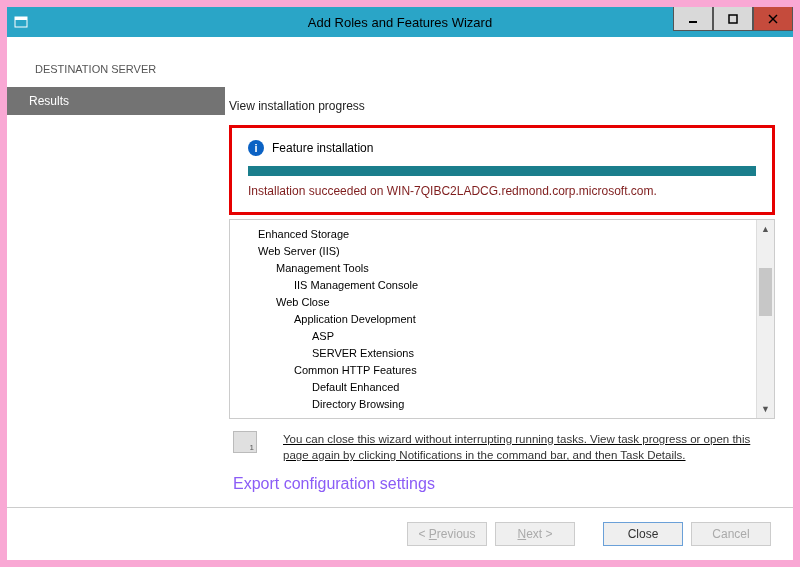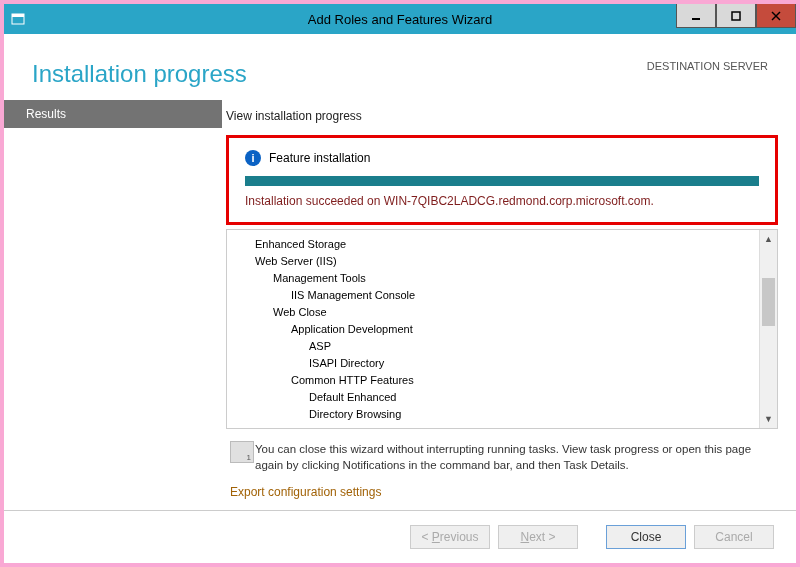--- a/index.html
+++ b/index.html
@@ -1,17 +1,17 @@
 <!DOCTYPE html>
 <html><head>
 <meta charset="utf-8">
 <style>
   * { box-sizing: border-box; margin: 0; padding: 0; font-family: "Segoe UI", Tahoma, sans-serif; }
   body { background: #555; width: 800px; height: 567px; overflow: hidden; }
-  .window { width: 800px; height: 567px; background: #fff; border: 4px solid #f9a8d4; position: relative; }
+  .window { width: 800px; height: 567px; background: #fff; border: 7px solid #f9a8d4; position: relative; }
   .titlebar { height: 30px; background: #2aa5c7; display: flex; align-items: center; position: relative; }
   .title-icon { width: 28px; height: 30px; display: flex; align-items: center; justify-content: center; }
   .title-text { position: absolute; left: 0; right: 0; text-align: center; color: #000; font-size: 13px; pointer-events: none; }
   .win-controls { position: absolute; right: 0; top: 0; display: flex; }
   .win-btn { width: 40px; height: 24px; border: 1px solid #555; border-top: none; display: flex; align-items: center; justify-content: center; background: #c7c7c7; font-size: 12px; }
   .win-btn.min { background: #d9d9d9; }
   .win-btn.max { background: #d9d9d9; }
   .win-btn.close { background: #c54b3c; color: #000; }
   .client { padding: 0; height: calc(100% - 30px); display: flex; flex-direction: column; }
   .header-row { display: flex; justify-content: space-between; padding: 26px 28px 10px 28px; }
@@ -33,25 +33,25 @@
   .tree { flex: 1; overflow: hidden; padding: 6px 0 6px 10px; font-size: 11px; color: #000; }
   .tree div { line-height: 1.55; }
   .ind1 { padding-left: 18px; }
   .ind2 { padding-left: 36px; }
   .ind3 { padding-left: 54px; }
   .ind4 { padding-left: 72px; }
   .scrollbar { width: 18px; background: #f0f0f0; border-left: 1px solid #ddd; display: flex; flex-direction: column; }
   .sb-btn { height: 18px; display:flex; align-items:center; justify-content:center; font-size:9px; color:#555; }
   .sb-track { flex:1; position: relative; }
   .sb-thumb { position:absolute; left:2px; right:2px; top:30px; height:48px; background:#c7c7c7; }
-  .note-row { display: flex; gap: 1px; padding: 12px 4px 8px 4px; }
+  .note-row { display: flex; gap: 26px; padding: 12px 4px 8px 4px; text-decoration: underline; }
   .flag-icon { width: 24px; height: 22px; background: #e0e0e0; border: 1px solid #bbb; flex-shrink:0; position:relative; }
   .flag-icon::after { content:"1"; position:absolute; right:2px; bottom:0; font-size:8px; color:#555; }
   .note-text { font-size: 11.5px; color: #333; line-height: 1.4; }
-  .export-link { color: #a16207; font-size: 12px; padding: 4px 0 0 4px; cursor: pointer; }
+  .export-link { color: #8b5cf6; font-size: 16px; padding: 4px 0 0 4px; cursor: pointer; }
   .footer { border-top: 1px solid #ccc; padding: 14px 22px; display: flex; justify-content: flex-end; gap: 8px; }
   .btn { min-width: 80px; height: 24px; background: #efefef; border: 1px solid #999; font-size: 12px; color: #333; display:flex; align-items:center; justify-content:center; }
   .btn.disabled { color: #aaa; border-color: #ccc; }
   .btn.default { border: 1px solid #6aa0d8; }
   .underline { text-decoration: underline; }
 </style>
 </head>
 <body>
 
 <div class="window">
@@ -78,21 +78,20 @@
           <svg width="10" height="10">
             <line x1="1" y1="1" x2="9" y2="9" stroke="#000" stroke-width="1.5"></line>
             <line x1="9" y1="1" x2="1" y2="9" stroke="#000" stroke-width="1.5"></line>
           </svg>
         </div>
     </div>
   </div>
 
   <div class="client">
     <div class="header-row">
-      <div class="page-title">Installation progress</div>
       <div class="dest">
         <div class="dest-label">DESTINATION SERVER</div>
       </div>
     </div>
 
     <div class="body-row">
       <div class="sidebar">
         <div class="side-item">Results</div>
       </div>
 
@@ -110,21 +109,21 @@
 
         <div class="tree-wrap">
           <div class="tree">
             <div class="ind1">Enhanced Storage</div>
             <div class="ind1">Web Server (IIS)</div>
             <div class="ind2">Management Tools</div>
             <div class="ind3">IIS Management Console</div>
             <div class="ind2">Web Close</div>
             <div class="ind3">Application Development</div>
             <div class="ind4">ASP</div>
-            <div class="ind4">ISAPI Directory</div>
+            <div class="ind4">SERVER Extensions</div>
             <div class="ind3">Common HTTP Features</div>
             <div class="ind4">Default Enhanced</div>
             <div class="ind4">Directory Browsing</div>
           </div>
           <div class="scrollbar">
             <div class="sb-btn">▲</div>
             <div class="sb-track">
               <div class="sb-thumb"></div>
             </div>
             <div class="sb-btn">▼</div>

